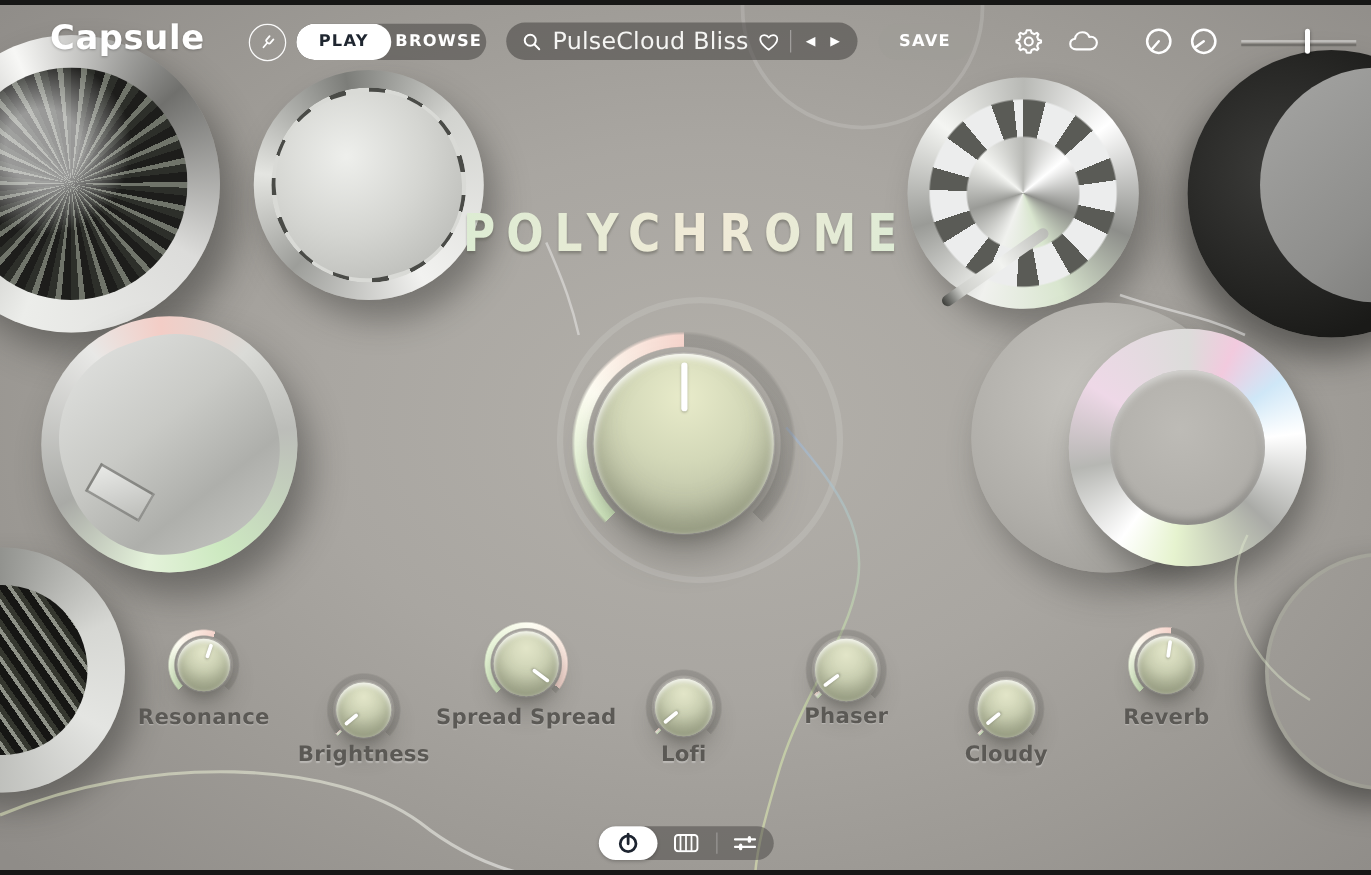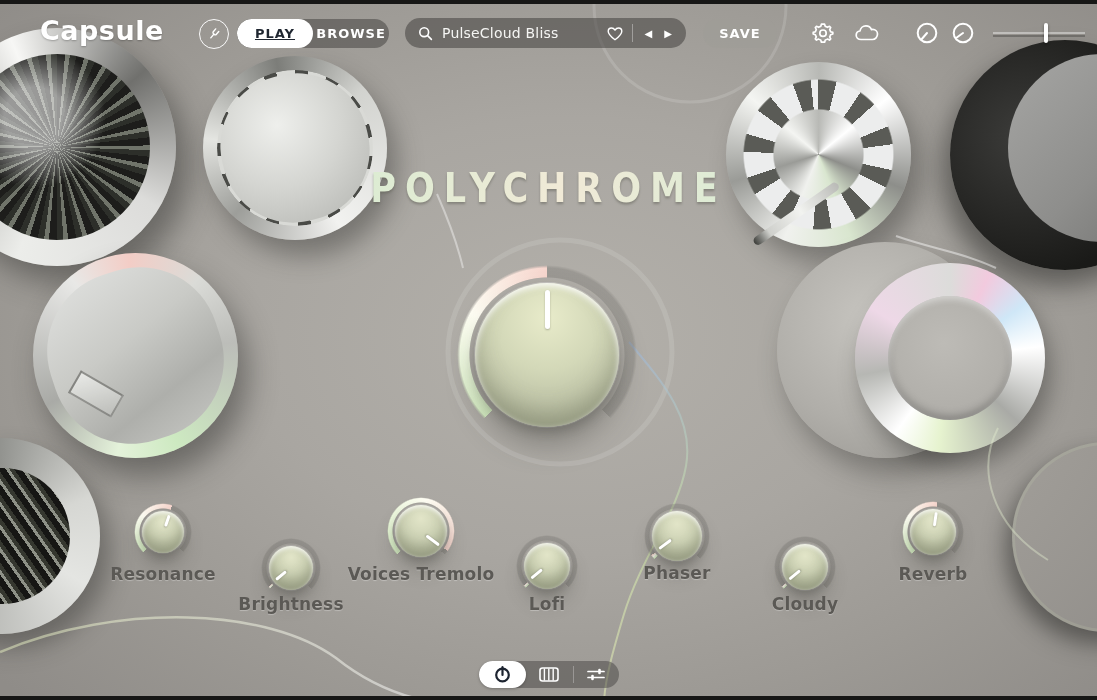--- a/index.html
+++ b/index.html
@@ -80,25 +80,25 @@
   
   .header{position:absolute;left:0;top:0;width:100%;height:60px;z-index:5;}
   .logo{position:absolute;left:40px;top:15px;font-size:27px;font-weight:bold;color:#fff;letter-spacing:.5px;
     text-shadow:0 1px 2px rgba(0,0,0,.25);}
   .iconbtn{position:absolute;display:flex;align-items:center;justify-content:center;cursor:pointer;}
   .fork{left:199px;top:19px;width:28px;height:28px;border:1.6px solid rgba(255,255,255,.95);border-radius:50%;}
   .segmented{position:absolute;left:237px;top:19px;width:152px;height:29px;border-radius:15px;
     background:rgba(62,60,58,.5);display:flex;overflow:hidden;}
   .seg{flex:1;display:flex;align-items:center;justify-content:center;font-size:13px;font-weight:bold;
     letter-spacing:1px;color:#fff;cursor:pointer;}
-  .seg.active{background:#fff;color:#1f2630;border-radius:15px;text-decoration:underline;}
+  .seg.active{background:#fff;color:#1f2630;border-radius:15px;}
   .search{position:absolute;left:405px;top:18px;width:281px;height:30px;border-radius:15px;
     background:rgba(58,56,54,.5);display:flex;align-items:center;color:#f5f5f3;cursor:pointer;}
   .search .mag{margin-left:13px;}
-  .search .preset{margin-left:9px;font-size:14px;letter-spacing:.2px;flex:1;white-space:nowrap;}
+  .search .preset{margin-left:9px;font-size:19px;letter-spacing:.2px;flex:1;white-space:nowrap;}
   .search .heart{margin-right:8px;}
   .vdiv{width:1px;height:18px;background:rgba(255,255,255,.35);}
   .navarrows{display:flex;align-items:center;gap:12px;margin:0 14px 0 12px;}
   .navarrows span{font-size:10px;color:#fff;cursor:pointer;}
   .savebtn{position:absolute;left:703px;top:19px;width:74px;height:29px;border-radius:15px;
     background:rgba(158,156,152,.55);display:flex;align-items:center;justify-content:center;
     color:#fff;font-size:13px;font-weight:bold;letter-spacing:1px;cursor:pointer;}
   .gear{left:810px;top:20px;width:26px;height:26px;}
   .cloud{left:853px;top:20px;width:28px;height:26px;}
   .kv1{left:915px;top:21px;width:24px;height:24px;}
@@ -293,21 +293,21 @@
   <div class="klabel" style="left:291px;top:594px">Brightness</div>
 
   <div class="knob knob--small" style="left:387px;top:497px;width:68px;height:68px">
     <div class="ring track"></div>
       <div class="ring arc" style="background: conic-gradient(from 225deg, rgb(217, 242, 198) 0deg, rgb(255, 254, 244) 144.045deg, rgb(246, 213, 205) 261.9deg, rgba(0, 0, 0, 0) 261.9deg, rgba(0, 0, 0, 0) 360deg);"></div>
     <div class="face"></div>
       <div class="pointer" style="transform: rotate(126.9deg);">
         <i></i>
       </div>
   </div>
-  <div class="klabel" style="left:421px;top:564px">Voices Tremolo</div>
+  <div class="klabel" style="left:421px;top:564px">Spread Spread</div>
 
   <div class="knob knob--small" style="left:516px;top:535px;width:62px;height:62px">
     <div class="ring track"></div>
       <div class="ring arc" style="background: conic-gradient(from 225deg, rgb(217, 242, 198) 0deg, rgb(255, 254, 244) 2.97deg, rgb(246, 213, 205) 5.4deg, rgba(0, 0, 0, 0) 5.4deg, rgba(0, 0, 0, 0) 360deg);"></div>
     <div class="face"></div>
       <div class="pointer" style="transform: rotate(-129.6deg);">
         <i></i>
       </div>
   </div>
   <div class="klabel" style="left:547px;top:594px">Lofi</div>

